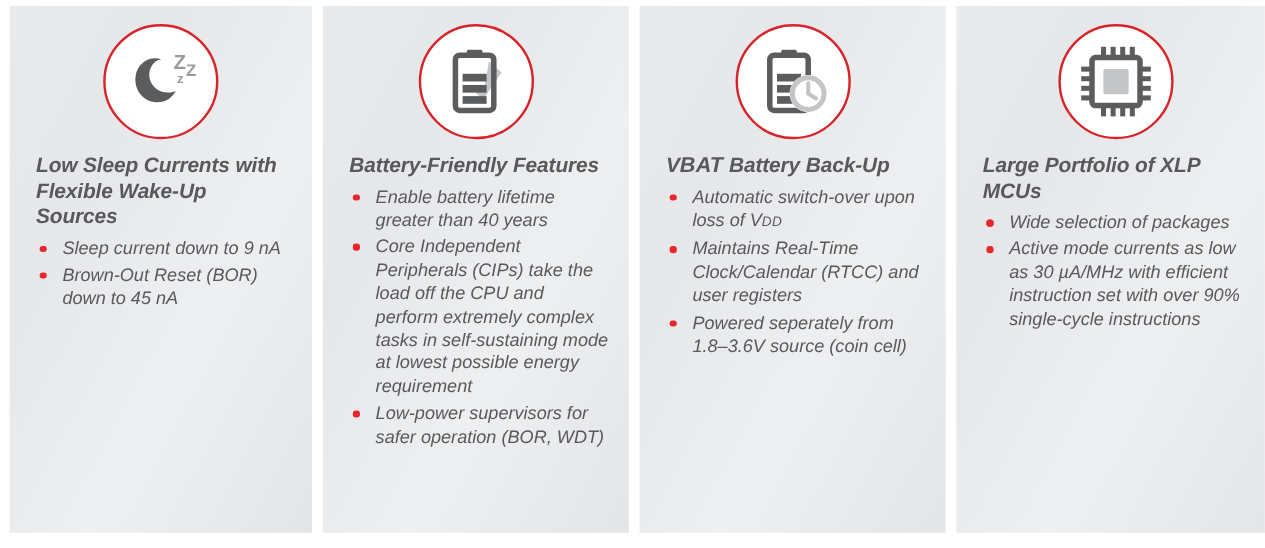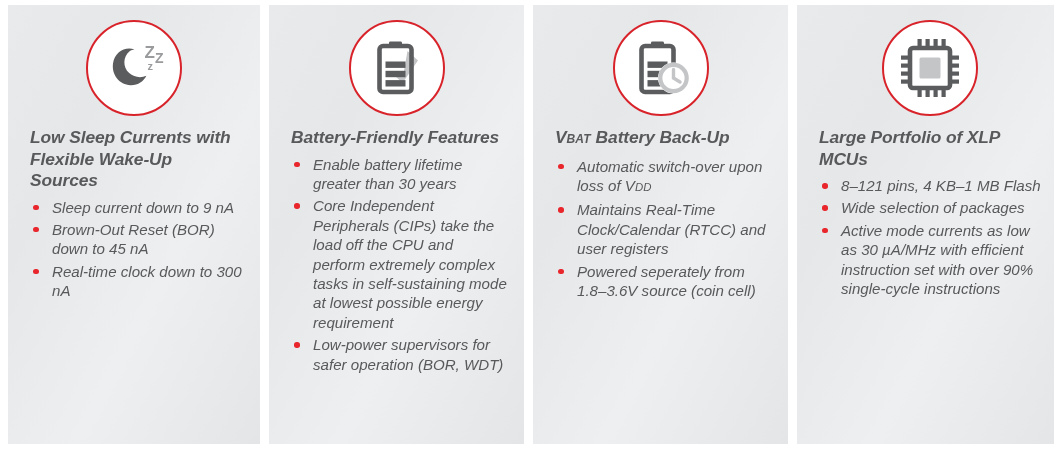--- a/index.html
+++ b/index.html
@@ -70,21 +70,21 @@
   }
   h2.card-title {
     margin: 0 0 6px 0;
     font-size: 17.4px;
     line-height: 21.5px;
     font-weight: bold;
     color: #58595b;
     letter-spacing: -0.1px;
   }
   h2.card-title .sub {
-    font-size: 12px;
+    font-size: 18px;
     letter-spacing: 0.2px;
     position: relative;
     top: 0px;
   }
 
   ul.bullets {
     margin: 0;
     padding: 0;
     list-style: none;
   }
@@ -125,42 +125,41 @@
           <text x="54" y="26" font-family="'Liberation Sans', sans-serif" font-size="14" font-weight="600" fill="#9a9b9d">Z</text>
           <text x="46.5" y="32.5" font-family="'Liberation Sans', sans-serif" font-size="11" font-weight="600" fill="#9a9b9d">z</text>
         </svg>
       </div>
     </div>
     <div class="card-body">
       <h2 class="card-title">Low Sleep Currents with Flexible Wake-Up Sources</h2>
       <ul class="bullets">
         <li><span class="dot"></span><span>Sleep current down to 9 nA</span></li>
         <li><span class="dot"></span><span>Brown-Out Reset (BOR) down to 45 nA</span></li>
-        <li><span class="dot"></span><span>Real-time clock down to 300 nA</span></li>
       </ul>
     </div>
   </div>
 
   <div class="card c2">
     <div class="icon-wrap">
       <div class="badge">
         <svg width="62" height="64" viewBox="0 0 62 64" aria-hidden="true">
           <path d="M41.5 15 L52 24.5 L36.5 47 L27.5 38.5 L31 34.6 L37 40.3 Z" fill="#c4c5c7"></path>
           <rect x="23" y="5.5" width="13" height="5" rx="1.4" fill="#5b5c5e"></rect>
           <rect x="13.5" y="10" width="32" height="46" rx="3.6" fill="none" stroke="#5b5c5e" stroke-width="4.6"></rect>
           <rect x="19.5" y="25.5" width="20" height="6.4" fill="#5b5c5e"></rect>
           <rect x="19.5" y="34.8" width="20" height="6.4" fill="#5b5c5e"></rect>
           <rect x="19.5" y="44.1" width="20" height="6.4" fill="#5b5c5e"></rect>
         </svg>
       </div>
     </div>
     <div class="card-body">
       <h2 class="card-title">Battery-Friendly Features</h2>
       <ul class="bullets">
-        <li><span class="dot"></span><span>Enable battery lifetime greater than 30 years</span></li>
+        <li><span class="dot"></span><span>Enable battery lifetime greater than 40 years</span></li>
         <li><span class="dot"></span><span>Core Independent Peripherals (CIPs) take the load off the CPU and perform extremely complex tasks in self-sustaining mode at lowest possible energy requirement</span></li>
         <li><span class="dot"></span><span>Low-power supervisors for safer operation (BOR, WDT)</span></li>
       </ul>
     </div>
   </div>
 
   <div class="card c3">
     <div class="icon-wrap">
       <div class="badge">
         <svg width="62" height="64" viewBox="0 0 62 64" aria-hidden="true">
@@ -208,20 +207,20 @@
             <rect x="50" y="42.5" width="10" height="4.2"></rect>
           </g>
           <rect x="11" y="11" width="40" height="40" rx="3" fill="none" stroke="#5b5c5e" stroke-width="4.6"></rect>
           <rect x="20.5" y="20.5" width="21" height="21" rx="1.5" fill="#c4c5c7"></rect>
         </svg>
       </div>
     </div>
     <div class="card-body">
       <h2 class="card-title">Large Portfolio of XLP MCUs</h2>
       <ul class="bullets">
-        <li><span class="dot"></span><span>8–121 pins, 4 KB–1 MB Flash</span></li>
+        <li><span class="dot"></span></li>
         <li><span class="dot"></span><span>Wide selection of packages</span></li>
         <li><span class="dot"></span><span>Active mode currents as low as 30 µA/MHz with efficient instruction set with over 90% single-cycle instructions</span></li>
       </ul>
     </div>
   </div>
 
 </div>
 
 </body></html>

